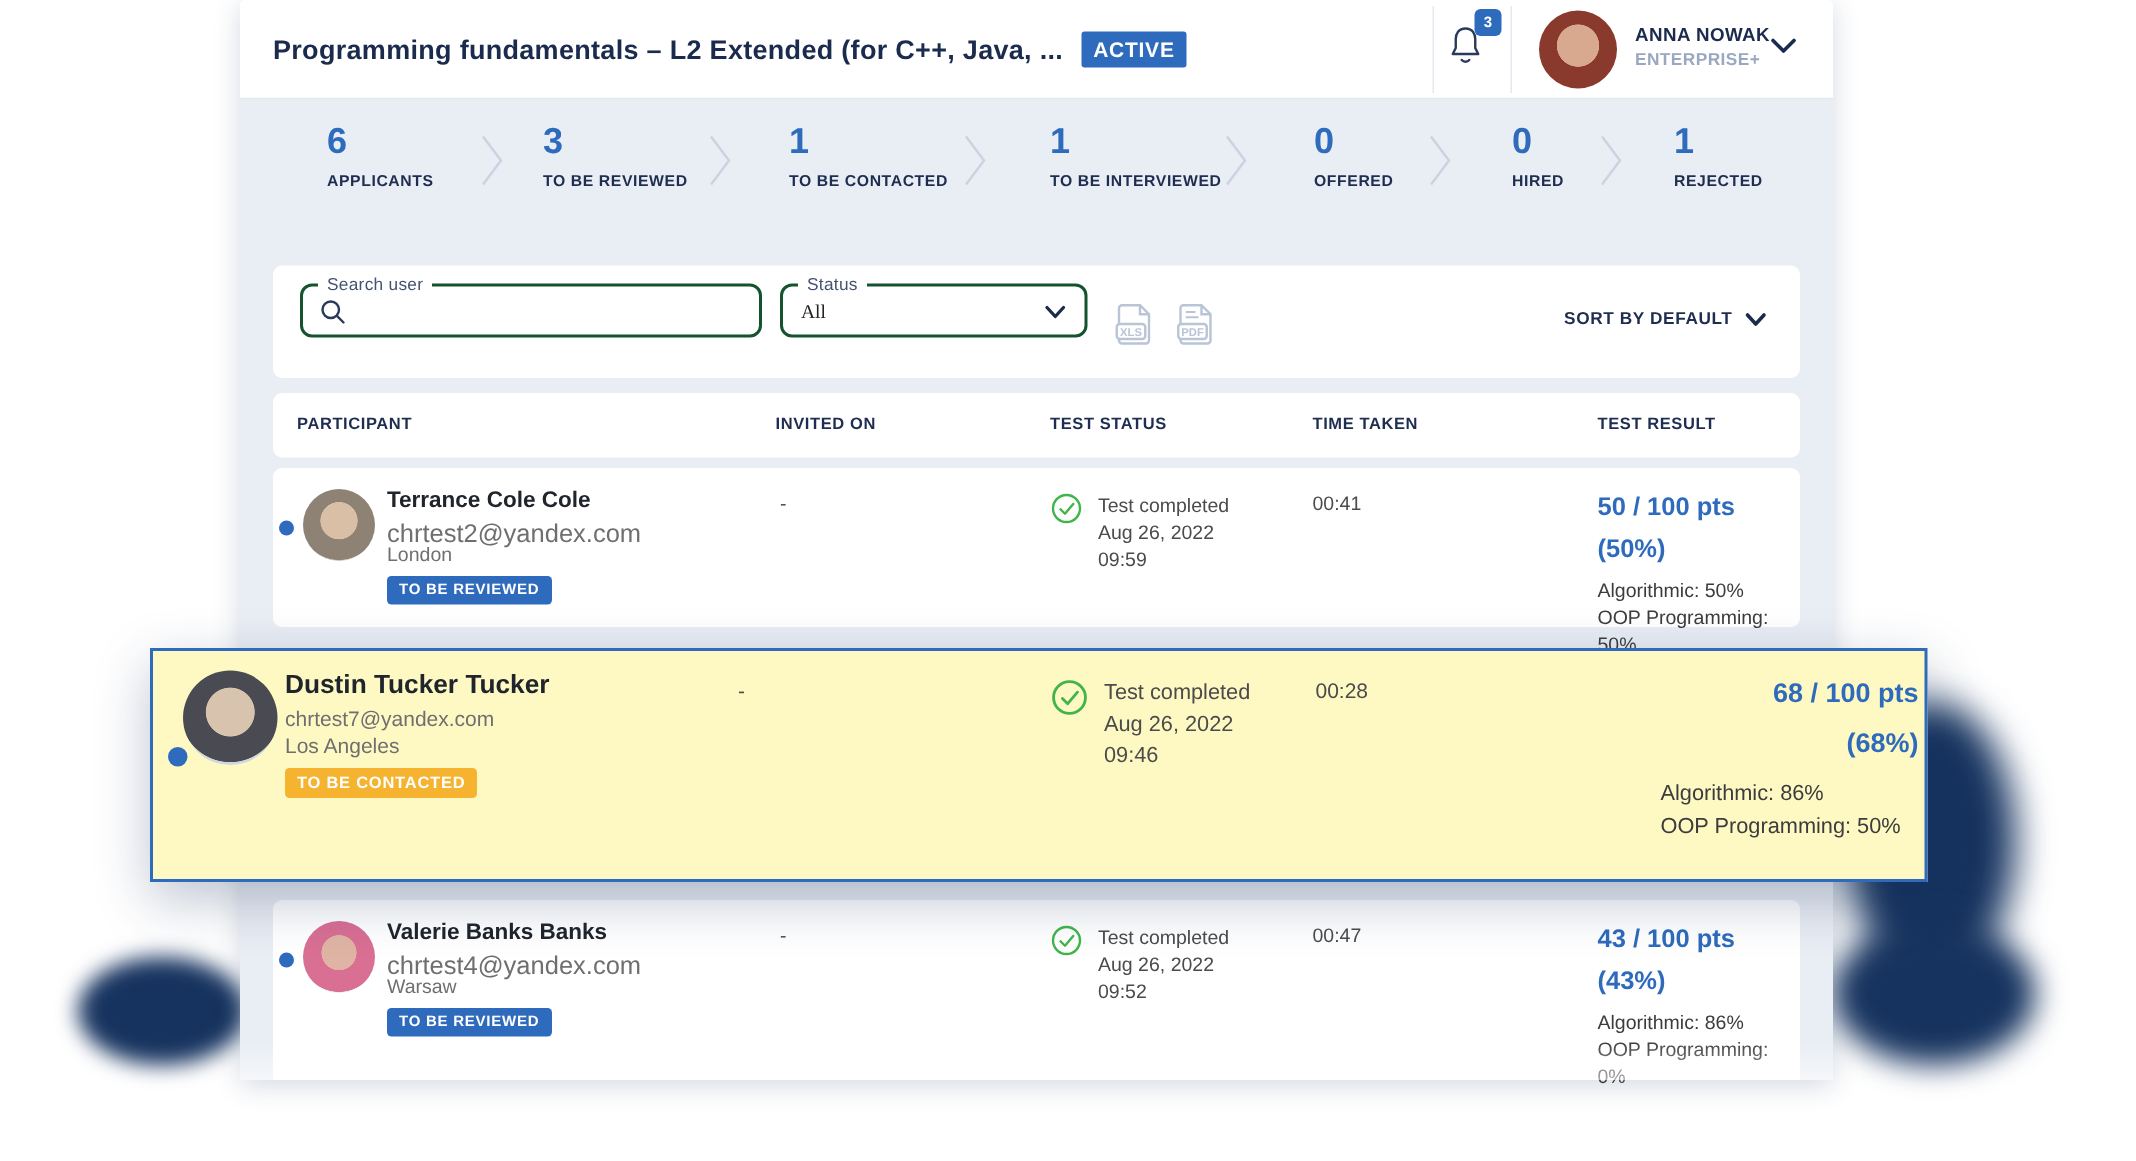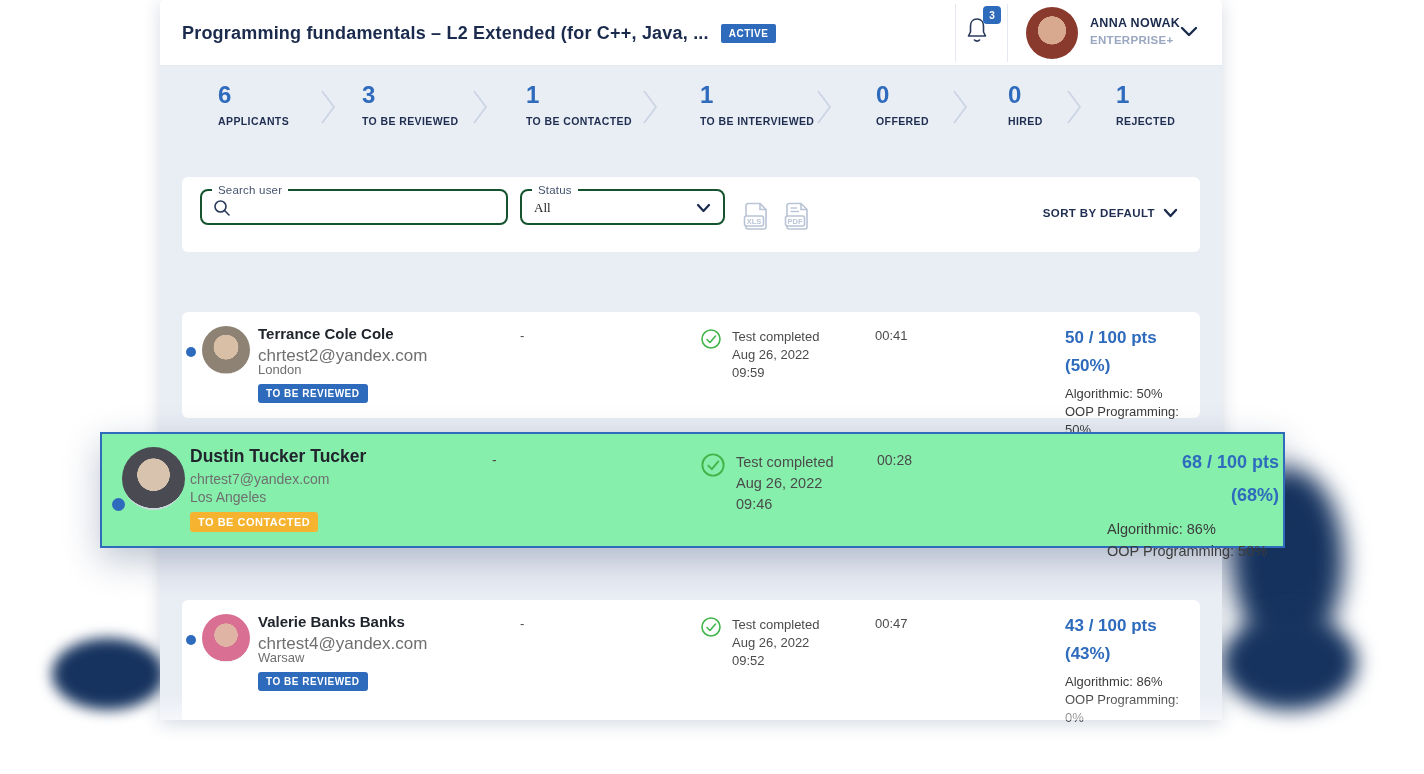--- a/index.html
+++ b/index.html
@@ -14,21 +14,21 @@
   .blob.b3{left:1222px;top:615px;width:135px;height:95px;filter:blur(10px);}
 
   
   .card{position:absolute;left:160px;top:0;width:1062px;height:720px;background:#e9edf4;z-index:2;border-radius:3px;box-shadow:0 4px 18px rgba(22,51,95,.18);}
   .card::after{content:'';position:absolute;left:0;right:0;bottom:0;height:26px;background:linear-gradient(rgba(255,255,255,0),rgba(255,255,255,.55));pointer-events:none;}
 
   
   .hdr{position:absolute;left:0;top:0;width:100%;height:66px;background:#fff;border-bottom:1px solid #e4e9f1;border-radius:3px 3px 0 0;}
   .hdr-title-row{position:absolute;left:22px;top:0;height:66px;display:flex;align-items:center;gap:12px;}
   .hdr-title{font-size:18px;font-weight:bold;color:#1b2b4d;letter-spacing:.2px;white-space:nowrap;}
-  .badge-active{background:#2e6bbd;color:#fff;font-size:10px;font-weight:bold;letter-spacing:.5px;padding:4px 8px;border-radius:2px;}
+  .badge-active{background:#2e6bbd;color:#fff;font-size:14px;font-weight:bold;letter-spacing:.5px;padding:4px 8px;border-radius:2px;}
   .credits{position:absolute;left:632px;top:9px;width:158px;font-size:11px;font-weight:bold;letter-spacing:.3px;line-height:17px;}
   .credits .val{color:#1b2b4d;}
   .credits .lab{color:#98a5c0;}
   .hdiv{position:absolute;top:4px;width:1px;height:58px;background:#e4e9f1;}
   .bell-wrap{position:absolute;left:803px;top:15px;width:30px;height:34px;}
   .bell-badge{position:absolute;left:823px;top:6px;min-width:18px;height:18px;background:#2e6bbd;color:#fff;font-size:10px;font-weight:bold;border-radius:4px;display:flex;align-items:center;justify-content:center;padding:0 3px;}
   .avatar-lg{position:absolute;left:866px;top:7px;width:52px;height:52px;border-radius:50%;}
   .user-name{position:absolute;left:930px;top:16px;font-size:12.5px;font-weight:bold;color:#1b2b4d;letter-spacing:.3px;}
   .user-plan{position:absolute;left:930px;top:34px;font-size:11.5px;font-weight:bold;color:#9aa7c0;letter-spacing:.3px;}
   .user-chev{position:absolute;left:1020px;top:24px;}
@@ -83,21 +83,21 @@
   .badge-amber{background:#f5b32f;}
   .cell-invited{position:absolute;left:338px;top:16px;font-size:13px;color:#4b4b4b;}
   .cell-status{position:absolute;left:518px;top:16px;display:flex;gap:10px;}
   .cell-status .slines{font-size:13px;color:#4b4b4b;line-height:18px;}
   .cell-time{position:absolute;left:693px;top:16px;font-size:13px;color:#4b4b4b;}
   .cell-result{position:absolute;left:883px;top:12px;width:132px;}
   .score{font-size:17px;font-weight:bold;color:#2e6bbd;line-height:28px;}
   .breakdown{font-size:13px;color:#3c3c3c;line-height:18px;margin-top:5px;}
 
   
-  .overlay-row{position:absolute;left:100px;top:432px;width:1185px;height:116px;background:#86efac;border:2px solid #2e6bbd;z-index:3;box-shadow:0 12px 34px rgba(20,45,90,.28);}
+  .overlay-row{position:absolute;left:100px;top:432px;width:1185px;height:156px;background:#fef9c3;border:2px solid #2e6bbd;z-index:3;box-shadow:0 12px 34px rgba(20,45,90,.28);}
   .overlay-row .dot2{position:absolute;left:10px;top:64px;width:13px;height:13px;border-radius:50%;background:#2e6bbd;}
   .overlay-row .av{position:absolute;left:20px;top:13px;width:63px;height:63px;}
   .overlay-row .pname{left:88px;top:12px;font-size:17.5px;}
   .overlay-row .pmail{left:88px;top:37px;font-size:14px;}
   .overlay-row .pcity{left:88px;top:55px;font-size:14px;}
   .overlay-row .stage-badge{left:88px;top:78px;font-size:11px;}
   .overlay-row .cell-invited{left:390px;top:18px;font-size:14px;}
   .overlay-row .cell-status{left:598px;top:18px;}
   .overlay-row .cell-status .slines{font-size:14.5px;line-height:21px;}
   .overlay-row .cell-time{left:775px;top:18px;font-size:14px;}
@@ -236,20 +236,27 @@
       </div>
 
       <div class="sort">
         <span class="sort-lbl">SORT BY DEFAULT</span>
         <svg width="15" height="10" viewBox="0 0 15 10">
           <polyline points="2,2 7.5,8 13,2" fill="none" stroke="#1b2b4d" stroke-width="2.4" stroke-linecap="round" stroke-linejoin="round"></polyline>
         </svg>
       </div>
     </div>
 
+    <div class="panel thead">
+      <span class="th c0">PARTICIPANT</span>
+      <span class="th c1">INVITED ON</span>
+      <span class="th c2">TEST STATUS</span>
+      <span class="th c3">TIME TAKEN</span>
+      <span class="th c4">TEST RESULT</span>
+    </div>
 
     <div class="panel row row1">
       <span class="dot"></span>
       <div class="avatar av av-terrance"></div>
       <div class="pname">Terrance Cole Cole</div>
       <div class="pmail">chrtest2@yandex.com</div>
       <div class="pcity">London</div>
       <span class="stage-badge badge-blue">TO BE REVIEWED</span>
       <div class="cell-invited">-</div>
       <div class="cell-status">

